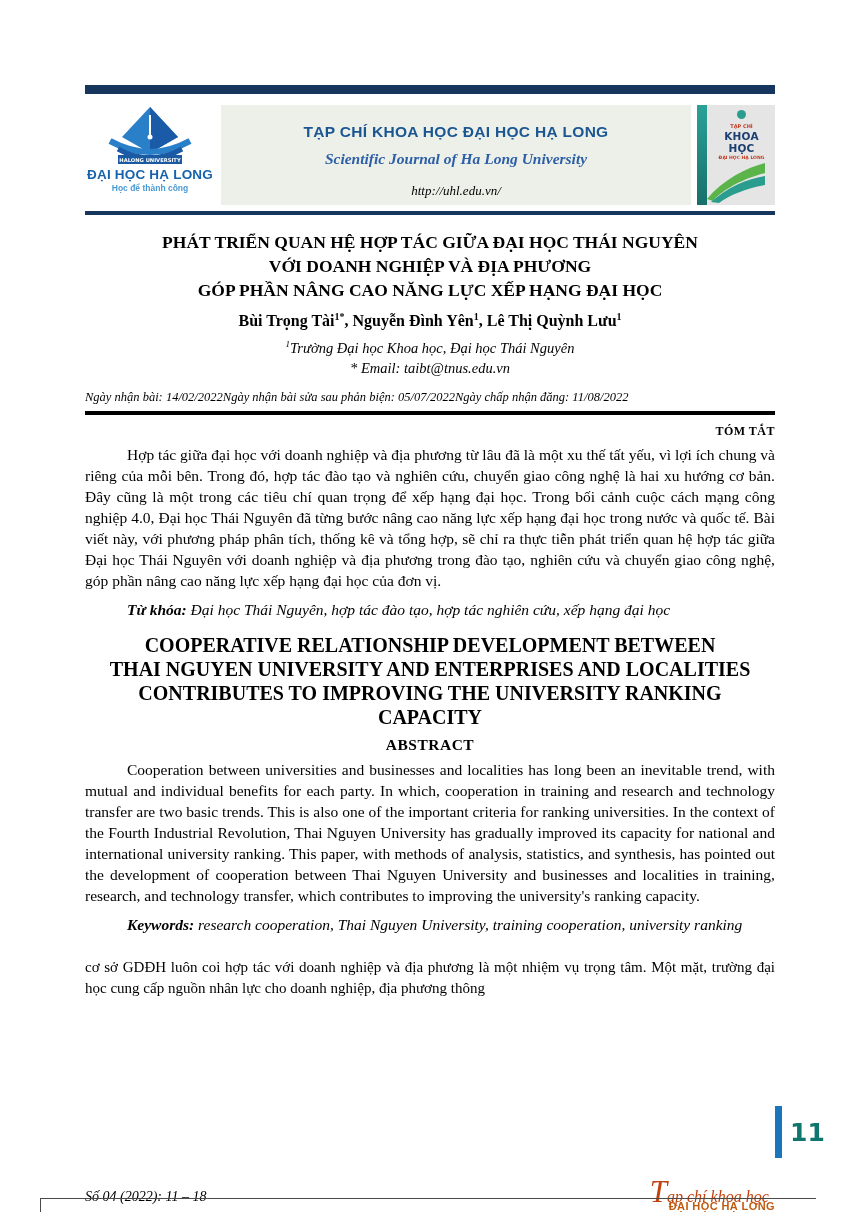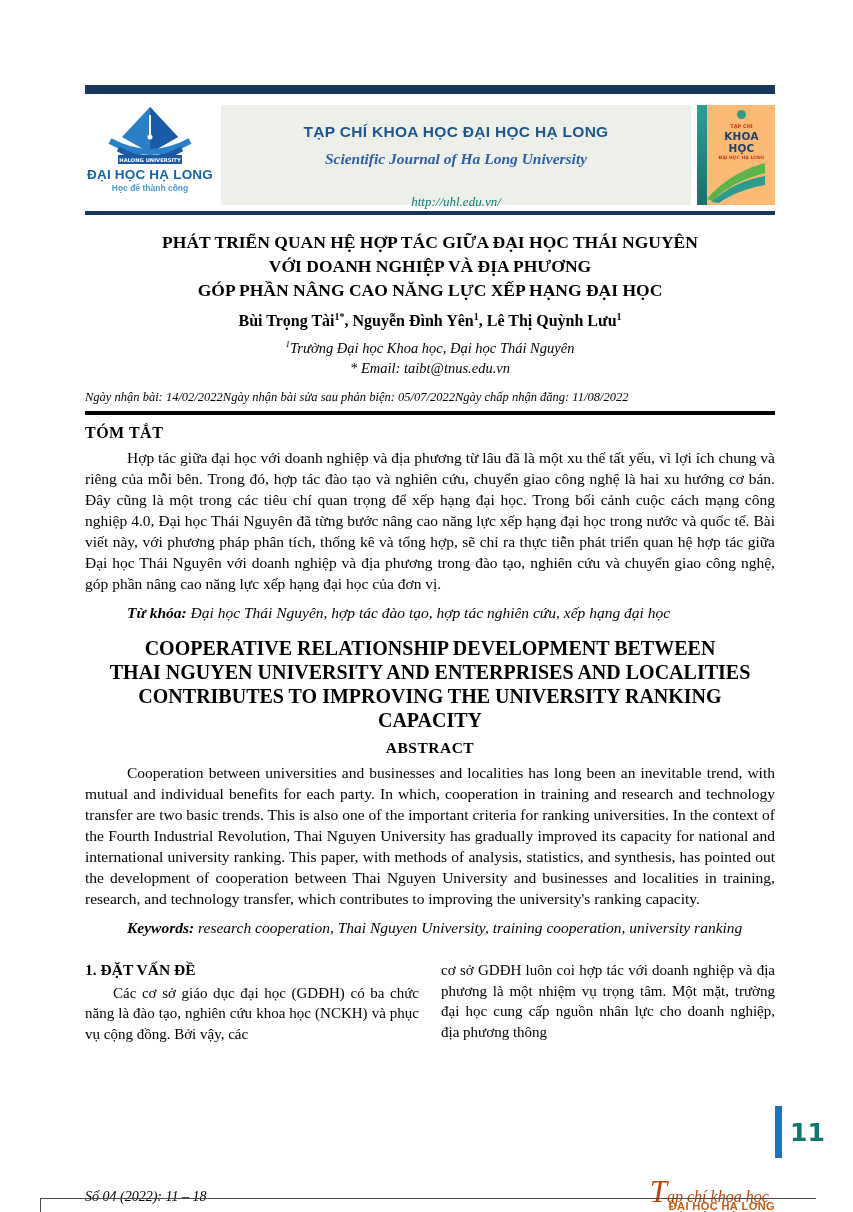--- a/index.html
+++ b/index.html
@@ -15,22 +15,22 @@
   .header{display:flex;margin-top:11px;height:100px;}
   .uni-logo{width:130px;text-align:center;padding-top:2px;}
   .uni-logo .uname{font-family:"Liberation Sans","DejaVu Sans",sans-serif;font-weight:bold;
                    color:#1663ac;font-size:13.5px;letter-spacing:.2px;margin-top:-2px;}
   .uni-logo .uslogan{font-family:"Liberation Sans","DejaVu Sans",sans-serif;color:#4a9ad4;
                      font-size:8.5px;font-weight:bold;margin-top:1px;}
   .banner{flex:1;background:#edf0e9;margin:0 6px;text-align:center;padding-top:18px;}
   .banner .j-title{font-family:"Liberation Sans","DejaVu Sans",sans-serif;font-weight:bold;
                    font-size:15.5px;color:#1a5692;letter-spacing:.3px;}
   .banner .j-sub{font-style:italic;font-size:15.5px;color:#2d5fa6;margin-top:9px;font-weight:bold;}
-  .banner .j-url{font-style:italic;font-size:13px;color:#0f766e;margin-top:26px;}
-  .cover{width:78px;position:relative;background:#fdba74;overflow:hidden;}
+  .banner .j-url{font-style:italic;font-size:13px;color:#000000;margin-top:15px;}
+  .cover{width:78px;position:relative;background:#e5e5e5;overflow:hidden;}
   .cover .spine{position:absolute;left:0;top:0;width:10px;height:100%;
                 background:linear-gradient(#2aa198,#17706a);}
   .cover .c-inner{position:absolute;left:14px;top:5px;right:3px;text-align:center;}
   .cover .c-emblem{width:9px;height:9px;border-radius:50%;background:#2a9d8f;margin:0 auto;}
   .cover .c-top{color:#c23b22;font-size:5px;font-weight:bold;margin-top:4px;
                 font-family:"DejaVu Sans",sans-serif;}
   .cover .c-main{color:#1c3f70;font-size:10.5px;font-weight:bold;letter-spacing:.2px;
                  font-family:"DejaVu Sans",sans-serif;margin-top:1px;}
   .cover .c-sub{color:#c23b22;font-size:4.5px;font-weight:bold;
                 font-family:"DejaVu Sans",sans-serif;margin-top:1px;}
@@ -39,21 +39,21 @@
   
   .vi-title{margin-top:15px;text-align:center;font-weight:bold;font-size:17.5px;line-height:24px;}
   .authors{margin-top:9px;text-align:center;font-weight:bold;font-size:16px;}
   .authors sup{font-size:10px;}
   .affil{margin-top:9px;text-align:center;font-style:italic;font-size:14.5px;}
   .affil sup{font-size:9px;}
   .email{margin-top:3px;text-align:center;font-style:italic;font-size:14.5px;}
   .dates{margin-top:13px;display:flex;justify-content:flex-start;
          font-style:italic;font-size:12.5px;}
 
-  .sec-head{margin-top:9px;text-align:left;font-weight:bold;font-size:16px;letter-spacing:.5px;}
+  .sec-head{margin-top:9px;text-align:right;font-weight:bold;font-size:12px;letter-spacing:.5px;}
   .para{margin-top:5px;font-size:15.5px;line-height:21px;text-align:justify;text-indent:42px;}
   .kw{margin-top:8px;font-size:15.5px;line-height:21px;text-indent:42px;
       font-style:italic;text-align:justify;}
   .kw .kw-label{font-weight:bold;}
 
   .en-title{margin-top:13px;text-align:center;font-weight:bold;font-size:20px;line-height:24px;}
   .abstract-head{margin-top:7px;text-align:center;font-weight:bold;font-size:15.5px;letter-spacing:.5px;}
 
   
   .columns{margin-top:22px;display:flex;gap:22px;}
@@ -160,24 +160,20 @@
       <div>THAI NGUYEN UNIVERSITY AND ENTERPRISES AND LOCALITIES</div>
       <div>CONTRIBUTES TO IMPROVING THE UNIVERSITY RANKING CAPACITY</div>
     </div>
 
     <div class="abstract-head">ABSTRACT</div>
     <div class="para">Cooperation between universities and businesses and localities has long been an inevitable trend, with mutual and individual benefits for each party. In which, cooperation in training and research and technology transfer are two basic trends. This is also one of the important criteria for ranking universities. In the context of the Fourth Industrial Revolution, Thai Nguyen University has gradually improved its capacity for national and international university ranking. This paper, with methods of analysis, statistics, and synthesis, has pointed out the development of cooperation between Thai Nguyen University and businesses and localities in training, research, and technology transfer, which contributes to improving the university's ranking capacity.</div>
     <div class="kw"><span class="kw-label">Keywords:</span><span> research cooperation, Thai Nguyen University, training cooperation, university ranking</span></div>
 
     <div class="columns">
       <div class="col">
-        <div class="h1">1. ĐẶT VẤN ĐỀ</div>
-        <div class="p-indent">Các cơ sở giáo dục đại học (GDĐH) có ba chức năng là đào tạo, nghiên cứu khoa học (NCKH) và phục vụ cộng đồng. Bởi vậy, các</div>
-      </div>
-      <div class="col">
         <div>cơ sở GDĐH luôn coi hợp tác với doanh nghiệp và địa phương là một nhiệm vụ trọng tâm. Một mặt, trường đại học cung cấp nguồn nhân lực cho doanh nghiệp, địa phương thông</div>
       </div>
     </div>
 
   </div>
 
   <div class="footer">
     <div class="issue">Số 04 (2022): 11 – 18</div>
     <div class="flogo">
       <div class="script"><span class="bigT">T</span><span>ạp chí khoa học</span></div>

